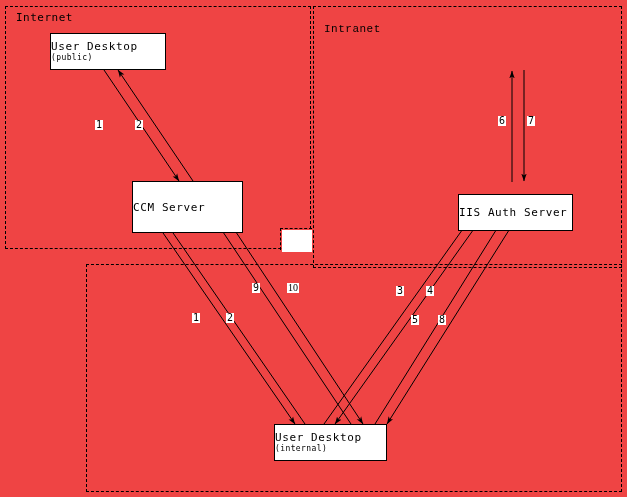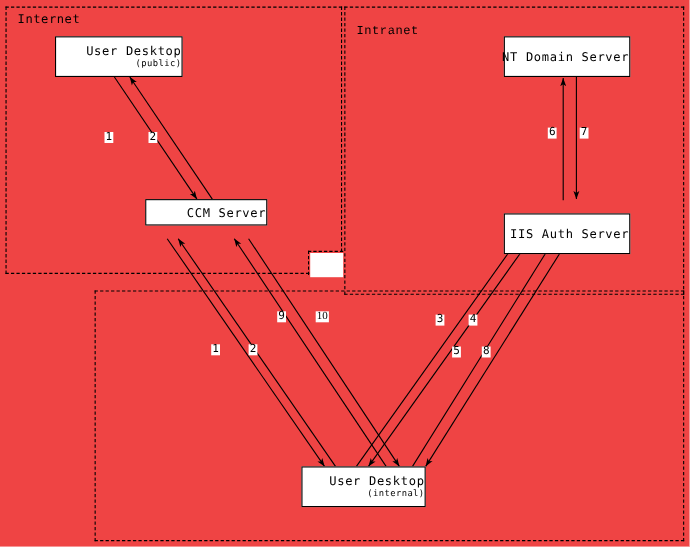--- a/index.html
+++ b/index.html
@@ -36,21 +36,21 @@
     border:none;
   }
   
   .node{
     position:absolute;
     border:1px solid #000000;
     box-sizing:border-box;
     background:#ffffff;
     display:flex;
     flex-direction:column;
-    align-items:flex-end;
+    align-items:flex-start;
     justify-content:center;
     z-index:5;
   }
   .node-title{
     font-size:11px;
     letter-spacing:0.6px;
     white-space:nowrap;
     line-height:13px;
   }
   .node-sub{
@@ -129,27 +129,24 @@
     <path class="wire" d="M375,424 L503,219" marker-end="url(#ah)"></path>
 
     <path class="wire" d="M516,219 L387,424" marker-end="url(#ah)"></path>
   </svg>
 
   <div class="node" style="left:50px;top:33px;width:116px;height:37px;">
     <span class="node-title">User Desktop</span>
     <span class="node-sub">(public)</span>
   </div>
 
-  <div class="node" style="left:132px;top:181px;width:111px;height:24px;">
+  <div class="node" style="left:132px;top:181px;width:111px;height:52px;">
     <span class="node-title">CCM Server</span>
   </div>
 
-  <div class="node" style="left:458px;top:33px;width:115px;height:37px;">
-    <span class="node-title">NT Domain Server</span>
-  </div>
 
   <div class="node" style="left:458px;top:182px;width:115px;height:37px;margin-top:12px;">
     <span class="node-title">IIS Auth Server</span>
   </div>
 
   <div class="node" style="left:274px;top:424px;width:113px;height:37px;">
     <span class="node-title">User Desktop</span>
     <span class="node-sub">(internal)</span>
   </div>
 

